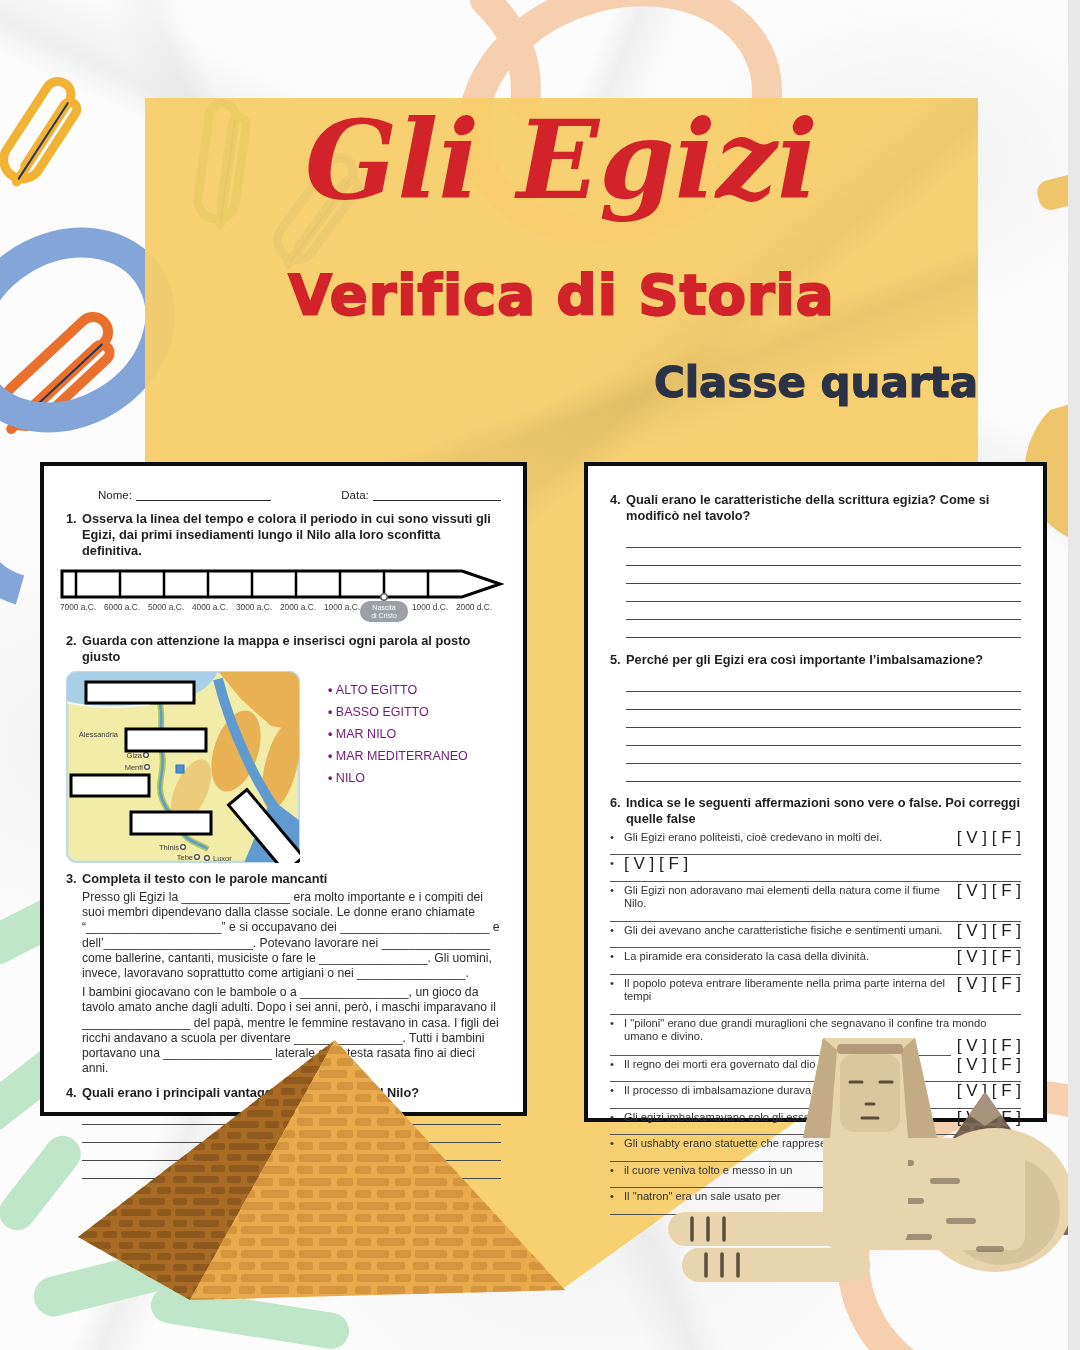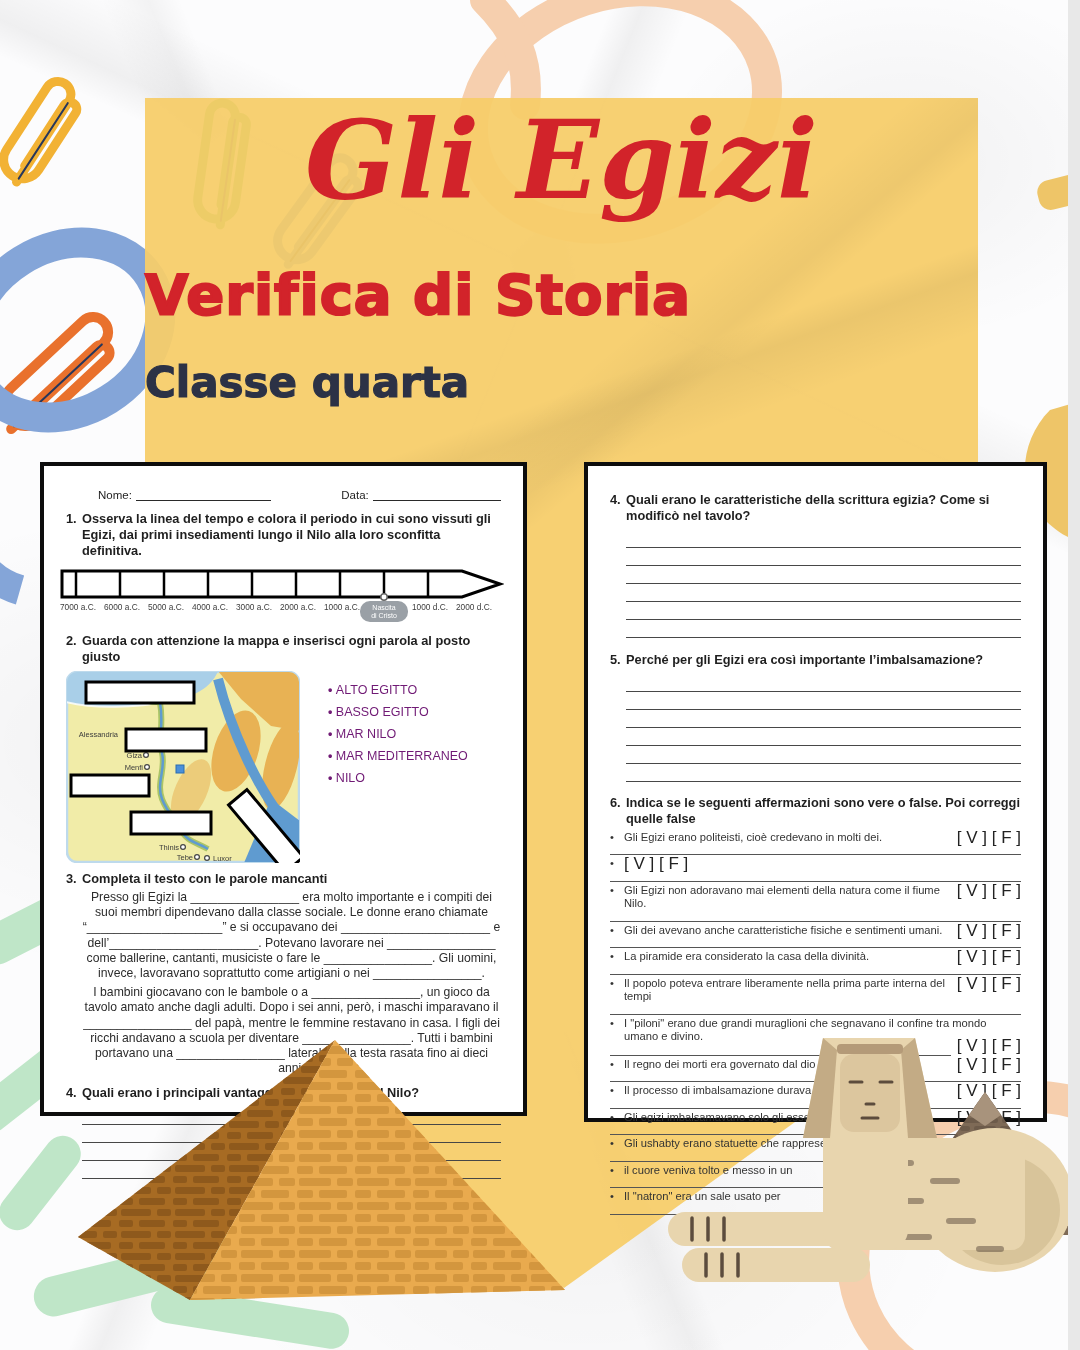--- a/index.html
+++ b/index.html
@@ -25,46 +25,46 @@
       rgba(246,205,105,.94);
     clip-path:polygon(0 0,100% 0,100% 75%,50.3% 100%,0 77.6%);
   }
   
   #title-script{
     left:145px;top:96px;width:833px;z-index:3;text-align:center;
     font-family:"DejaVu Serif",serif;font-style:italic;font-weight:bold;
     font-size:108px;line-height:1.2;color:#d2232a;
   }
   #title-sub{
-    left:145px;top:262px;width:833px;z-index:3;
+    left:145px;top:262px;width:833px;z-index:3;text-align:center;
     font-family:"DejaVu Sans",sans-serif;font-weight:bold;font-size:56px;
     color:#d2232a;-webkit-text-stroke:2.2px #d2232a;letter-spacing:1px;
   }
   #title-grade{
-    left:145px;top:358px;width:833px;z-index:3;text-align:left;
+    left:145px;top:358px;width:833px;z-index:3;text-align:right;
     font-family:"DejaVu Sans",sans-serif;font-weight:bold;font-size:42px;
     color:#2c3246;-webkit-text-stroke:1.2px #2c3246;
   }
   
   .sheet{
     background:#fff;border:4px solid #0d0d0d;z-index:4;
     color:#1f1f1f;box-sizing:border-box;
   }
   #page-left{left:40px;top:462px;width:487px;height:654px;padding:20px 22px 10px;}
   #page-right{left:584px;top:462px;width:463px;height:660px;padding:26px 22px 10px;}
   .nome-row{display:flex;align-items:flex-end;font-size:11.5px;margin:2px 0 10px 32px;}
   .wline{display:inline-block;border-bottom:1.3px solid #2a2a2a;height:12px;}
   .ws-title{
     text-align:center;font-family:"DejaVu Sans",sans-serif;font-weight:bold;
     font-size:25px;-webkit-text-stroke:1.3px #000;letter-spacing:.5px;margin:2px 0 8px;
   }
   .q-head{display:flex;font-weight:bold;font-size:12.8px;line-height:1.25;}
   .q-num{flex:none;width:16px;}
   .q-body{flex:1;}
-  .para{font-size:12.2px;line-height:15.2px;color:#2c2c2c;margin:3px 0 0 16px;text-align:center;}
+  .para{font-size:12.2px;line-height:15.2px;color:#2c2c2c;margin:3px 0 0 16px;}
   .ans-lines{margin:6px 0 0 16px;}
   .ans-line{border-bottom:1.5px solid #474747;height:17px;}
   
   .map-row{display:flex;margin:6px 0 8px 0;}
   .word-list{margin:12px 0 0 28px;padding:0;list-style:none;font-size:12.5px;color:#701a75;}
   .word-list li{margin-bottom:8px;}
   .word-list li::before{content:"•  ";font-weight:bold;}
   
   .st-block{margin-top:4px;}
   .st-row{margin-bottom:1px;}

